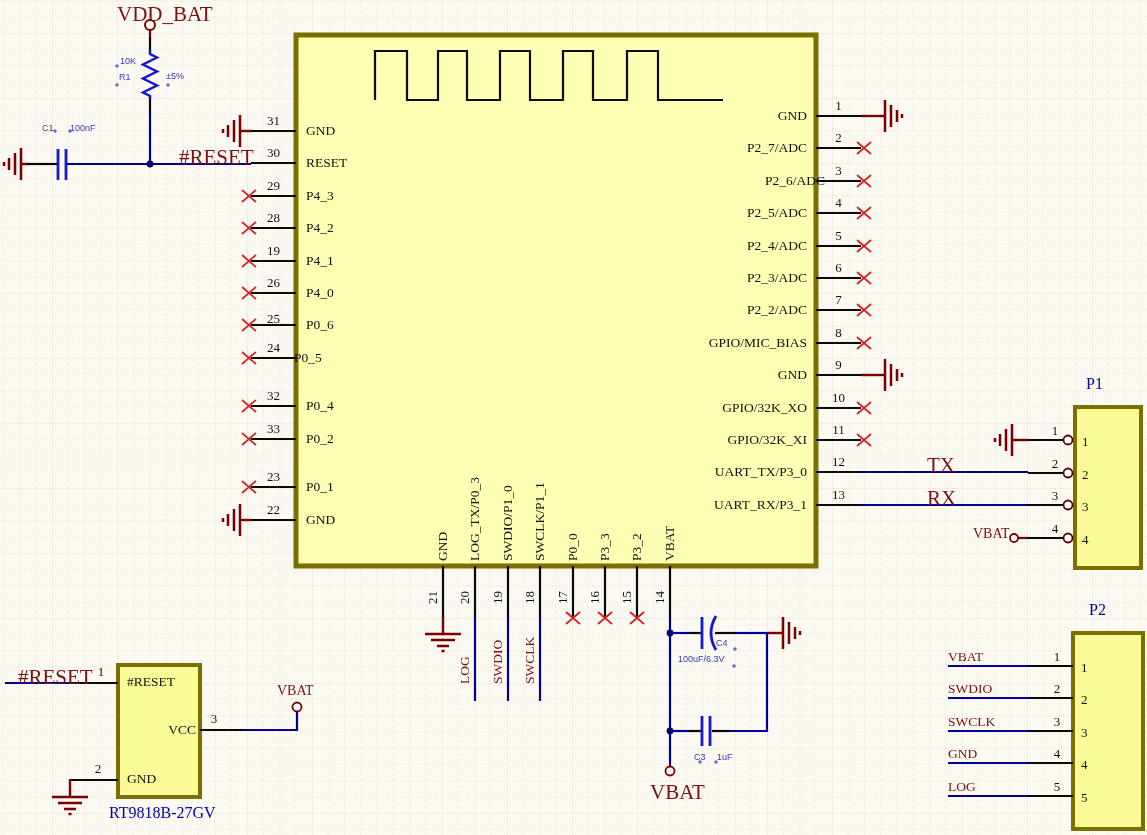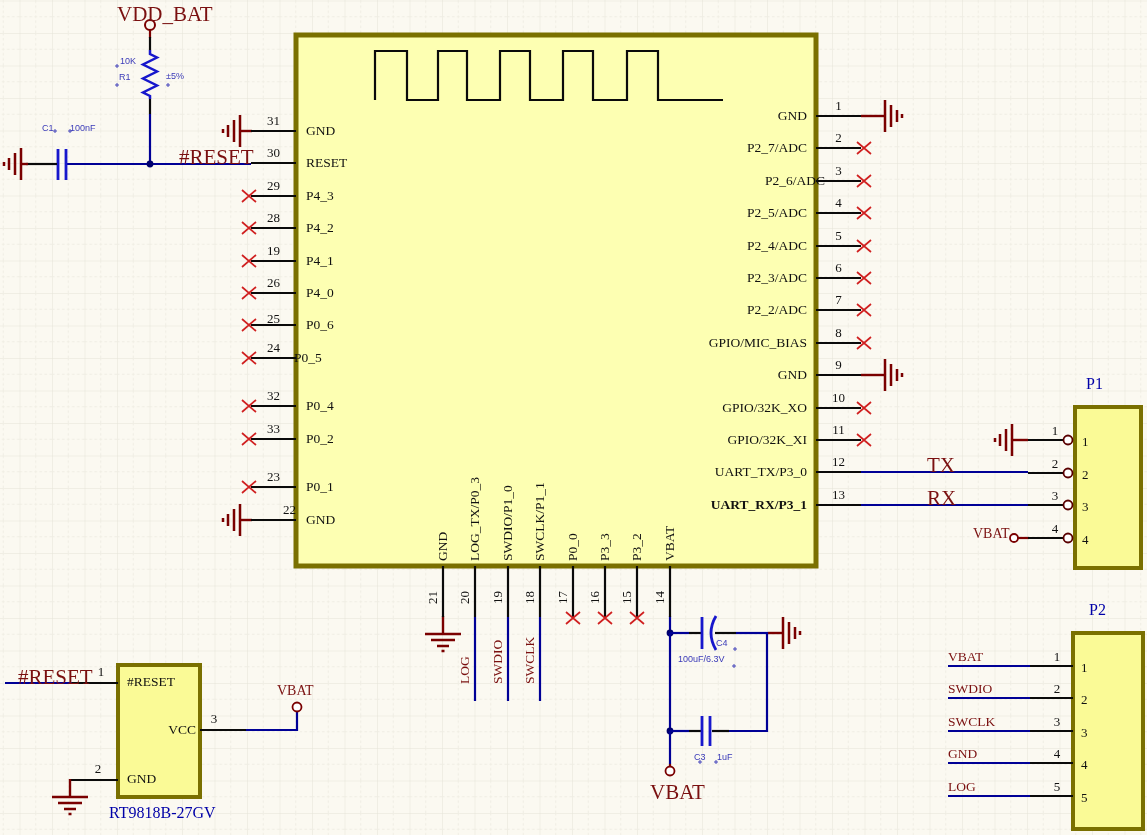--- a/index.html
+++ b/index.html
@@ -238,21 +238,21 @@
     <div class="t num ctr" style="left: 251px; top: 304px; width: 45px; margin-top: 8px;">25</div>
     <div class="t pname" style="left: 306px; top: 318px;">P0_6</div>
     <div class="t num ctr" style="left: 251px; top: 341px; width: 45px;">24</div>
     <div class="t pname" style="left: 294px; top: 351px;">P0_5</div>
     <div class="t num ctr" style="left: 251px; top: 389px; width: 45px;">32</div>
     <div class="t pname" style="left: 306px; top: 399px;">P0_4</div>
     <div class="t num ctr" style="left: 251px; top: 422px; width: 45px;">33</div>
     <div class="t pname" style="left: 306px; top: 432px;">P0_2</div>
     <div class="t num ctr" style="left: 251px; top: 470px; width: 45px;">23</div>
     <div class="t pname" style="left: 306px; top: 480px;">P0_1</div>
-    <div class="t num ctr" style="left: 251px; top: 503px; width: 45px; text-align: right;">22</div>
+    <div class="t num ctr" style="left: 251px; top: 503px; width: 45px;">22</div>
     <div class="t pname" style="left: 306px; top: 513px;">GND</div>
     <div class="t num ctr" style="left: 816px; top: 99px; width: 45px;">1</div>
     <div class="t pname rgt" style="left: 650px; top: 109px; width: 157px;">GND</div>
     <div class="t num ctr" style="left: 816px; top: 131px; width: 45px;">2</div>
     <div class="t pname rgt" style="left: 650px; top: 141px; width: 157px;">P2_7/ADC</div>
     <div class="t num ctr" style="left: 816px; top: 164px; width: 45px;">3</div>
     <div class="t pname rgt" style="left: 668px; top: 174px; width: 157px;">P2_6/ADC</div>
     <div class="t num ctr" style="left: 816px; top: 196px; width: 45px;">4</div>
     <div class="t pname rgt" style="left: 650px; top: 206px; width: 157px;">P2_5/ADC</div>
     <div class="t num ctr" style="left: 816px; top: 229px; width: 45px;">5</div>
@@ -265,21 +265,21 @@
     <div class="t pname rgt" style="left: 650px; top: 336px; width: 157px;">GPIO/MIC_BIAS</div>
     <div class="t num ctr" style="left: 816px; top: 358px; width: 45px;">9</div>
     <div class="t pname rgt" style="left: 650px; top: 368px; width: 157px;">GND</div>
     <div class="t num ctr" style="left: 816px; top: 391px; width: 45px;">10</div>
     <div class="t pname rgt" style="left: 650px; top: 401px; width: 157px;">GPIO/32K_XO</div>
     <div class="t num ctr" style="left: 816px; top: 423px; width: 45px;">11</div>
     <div class="t pname rgt" style="left: 650px; top: 433px; width: 157px;">GPIO/32K_XI</div>
     <div class="t num ctr" style="left: 816px; top: 455px; width: 45px;">12</div>
     <div class="t pname rgt" style="left: 650px; top: 465px; width: 157px;">UART_TX/P3_0</div>
     <div class="t num ctr" style="left: 816px; top: 488px; width: 45px;">13</div>
-    <div class="t pname rgt" style="left: 650px; top: 498px; width: 157px; font-weight: bold;">UART_RX/P3_1</div>
+    <div class="t pname rgt" style="left: 650px; top: 498px; width: 157px;">UART_RX/P3_1</div>
     <div class="t num rot" style="left: 426px; top: 604px;">21</div>
     <div class="t pname rot" style="left: 436px; top: 561px;">GND</div>
     <div class="t num rot" style="left: 458px; top: 604px;">20</div>
     <div class="t pname rot" style="left: 468px; top: 561px;">LOG_TX/P0_3</div>
     <div class="t netsm rot" style="left: 458px; top: 684px;">LOG</div>
     <div class="t num rot" style="left: 491px; top: 604px;">19</div>
     <div class="t pname rot" style="left: 501px; top: 561px;">SWDIO/P1_0</div>
     <div class="t netsm rot" style="left: 491px; top: 684px;">SWDIO</div>
     <div class="t num rot" style="left: 523px; top: 604px;">18</div>
     <div class="t pname rot" style="left: 533px; top: 561px;">SWCLK/P1_1</div>

